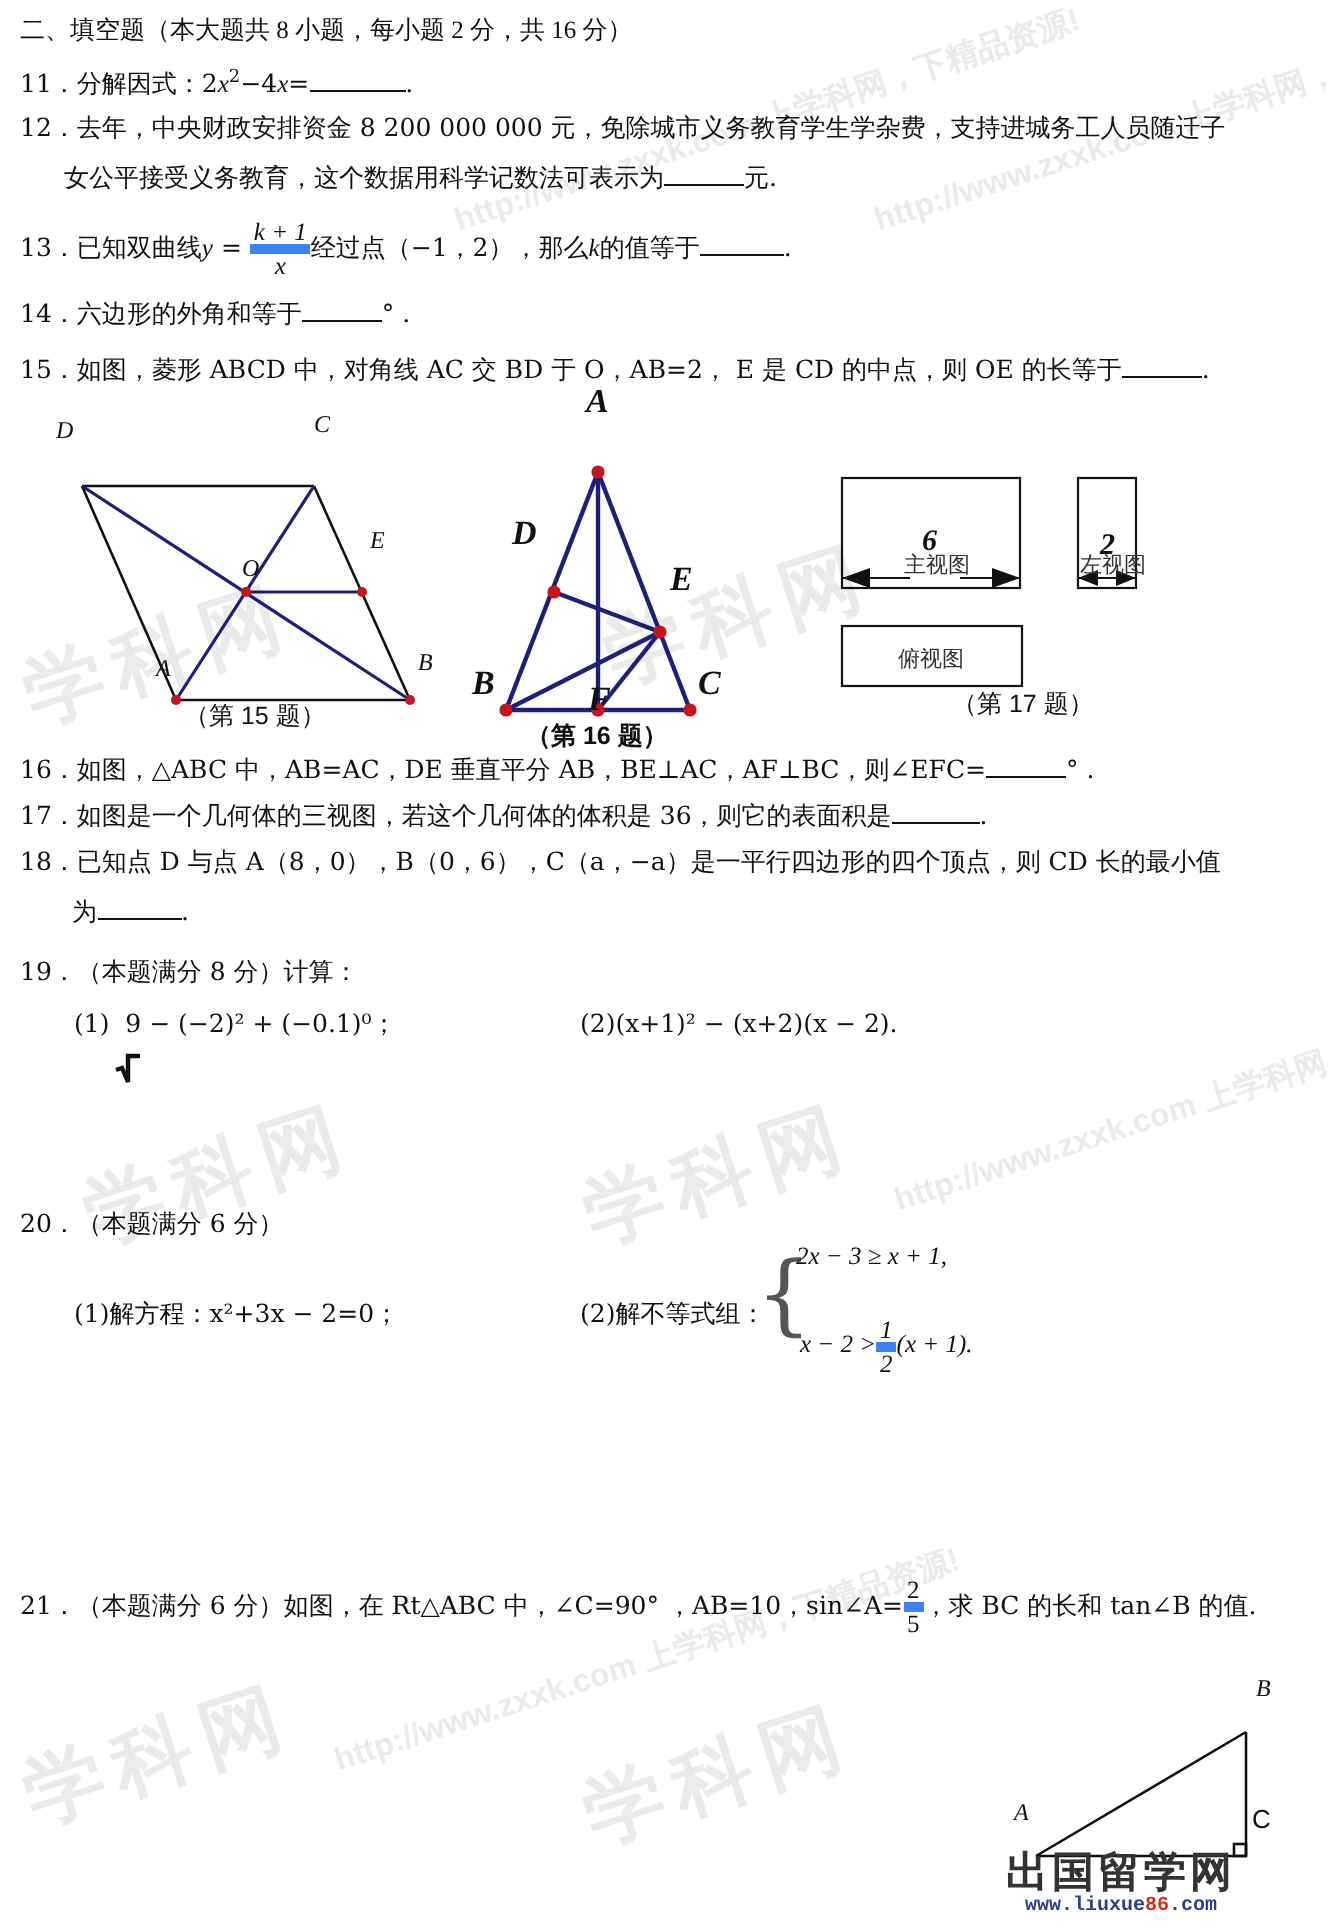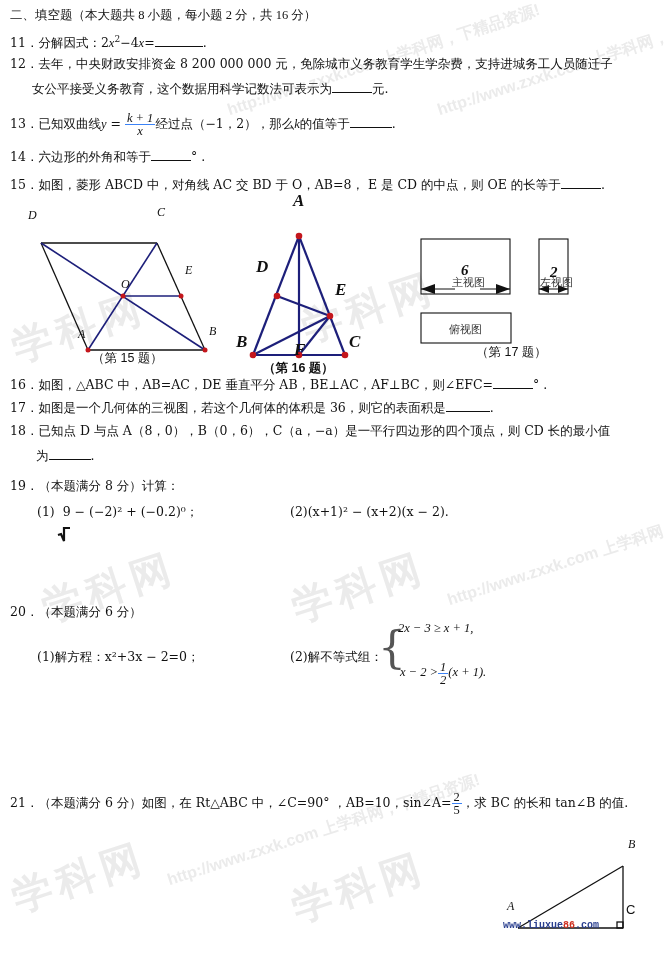--- a/index.html
+++ b/index.html
@@ -2,21 +2,21 @@
 <html><head>
 <meta charset="utf-8">
 <style>
   html, body { margin:0; padding:0; background:#fff; }
   body { width:665px; height:965px; position:relative; overflow:hidden;
          font-family:"DejaVu Serif","Liberation Serif",serif; color:#111; font-size:12.5px; }
   .line { position:absolute; left:0; white-space:nowrap; line-height:16px; }
   .it { font-style:italic; font-family:"Liberation Serif",serif; }
   .blank { display:inline-block; border-bottom:1.5px solid #111; height:12px; vertical-align:baseline; }
   .frac { display:inline-block; vertical-align:middle; text-align:center; line-height:12px; font-family:"Liberation Serif",serif; }
-  .frac .num { display:block; border-bottom:1px solid #3b82f6; padding:0 2px; }
+  .frac .num { display:block; border-bottom:5px solid #3b82f6; padding:0 2px; }
   .frac .den { display:block; padding:0 2px; }
   sup { font-size:9px; }
   .wm { position:absolute; color:#ebebeb; font-family:"Liberation Sans",sans-serif; font-weight:bold;
         transform:rotate(-18deg); white-space:nowrap; pointer-events:none; }
   .wm-big { font-size:40px; letter-spacing:6px; }
   .wm-small { font-size:16px; }
   svg text { font-family:"Liberation Serif",serif; }
   .cap { position:absolute; font-family:"Liberation Sans",sans-serif; font-size:12.5px; white-space:nowrap; }
   .brace { position:absolute; font-size:44px; font-family:"DejaVu Serif",serif; color:#555; line-height:44px; }
   .footer-logo { position:absolute; left:503px; top:922px; text-align:center; }
@@ -53,21 +53,21 @@
 
 <div class="line" style="left:10px;top:110px;line-height:28px;">
   <span>13．</span><span>已知双曲线</span><span class="it">y</span><span> = </span><span class="frac"><span class="num it">k + 1</span><span class="den it">x</span></span><span>经过点（−1，2），那么</span><span class="it">k</span><span>的值等于</span><span class="blank" style="width:42px;"></span><span>.</span>
 </div>
 
 <div class="line" style="left:10px;top:148px;">
   <span>14．</span><span>六边形的外角和等于</span><span class="blank" style="width:40px;"></span><span>° .</span>
 </div>
 
 <div class="line" style="left:10px;top:176px;">
-  <span>15．</span><span>如图，菱形 ABCD 中，对角线 AC 交 BD 于 O，AB=8， E 是 CD 的中点，则 OE 的长等于</span><span class="blank" style="width:40px;"></span><span>.</span>
+  <span>15．</span><span>如图，菱形 ABCD 中，对角线 AC 交 BD 于 O，AB=2， E 是 CD 的中点，则 OE 的长等于</span><span class="blank" style="width:40px;"></span><span>.</span>
 </div>
 
 <svg style="position:absolute;left:0;top:195px;" width="230" height="175">
   <g stroke="#111" stroke-width="1.3" fill="none">
     <line x1="41" y1="48" x2="157" y2="48"></line>
     <line x1="41" y1="48" x2="88" y2="155"></line>
     <line x1="157" y1="48" x2="205" y2="155"></line>
     <line x1="88" y1="155" x2="205" y2="155"></line>
   </g>
   <g stroke="#1d1f7a" stroke-width="1.6" fill="none">
@@ -158,21 +158,21 @@
   <span>18．</span><span>已知点 D 与点 A（8，0），B（0，6），C（a，−a）是一平行四边形的四个顶点，则 CD 长的最小值</span>
 </div>
 <div class="line" style="left:36px;top:447px;">
   <span>为</span><span class="blank" style="width:42px;"></span><span>.</span>
 </div>
 
 <div class="line" style="left:10px;top:478px;">
   <span>19．</span><span>（本题满分 8 分）计算：</span>
 </div>
 <div class="line" style="left:37px;top:504px;">
-  <span>(1)</span>&nbsp;&nbsp;<span>9 − (−2)² + (−0.2)⁰；</span>
+  <span>(1)</span>&nbsp;&nbsp;<span>9 − (−2)² + (−0.1)⁰；</span>
 </div>
 <div class="line" style="left:290px;top:504px;">
   <span>(2)(x+1)² − (x+2)(x − 2).</span>
 </div>
 <svg style="position:absolute;left:57px;top:526px;" width="14" height="16">
   <path d="M1 9 L4 8 L7 15 L7 2 L13 2" stroke="#111" stroke-width="2.2" fill="none"></path>
 </svg>
 
 <div class="line" style="left:10px;top:604px;">
   <span>20．</span><span>（本题满分 6 分）</span>
@@ -201,14 +201,15 @@
     <line x1="173" y1="46" x2="173" y2="108"></line>
     <line x1="68" y1="108" x2="173" y2="108"></line>
     <rect x="167" y="102" width="6" height="6"></rect>
   </g>
   <text x="178" y="28" font-size="12" font-style="italic" fill="#111">B</text>
   <text x="57" y="90" font-size="12" font-style="italic" fill="#111">A</text>
   <text x="176" y="94" font-size="13" fill="#111" style="font-family:'Liberation Sans',sans-serif">C</text>
 </svg>
 
 <div class="footer-logo">
+  <div class="cn">出国留学网</div>
   <div class="url"><span>www.liuxue</span><span class="red">86</span><span>.com</span></div>
 </div>
 
 </body></html>

